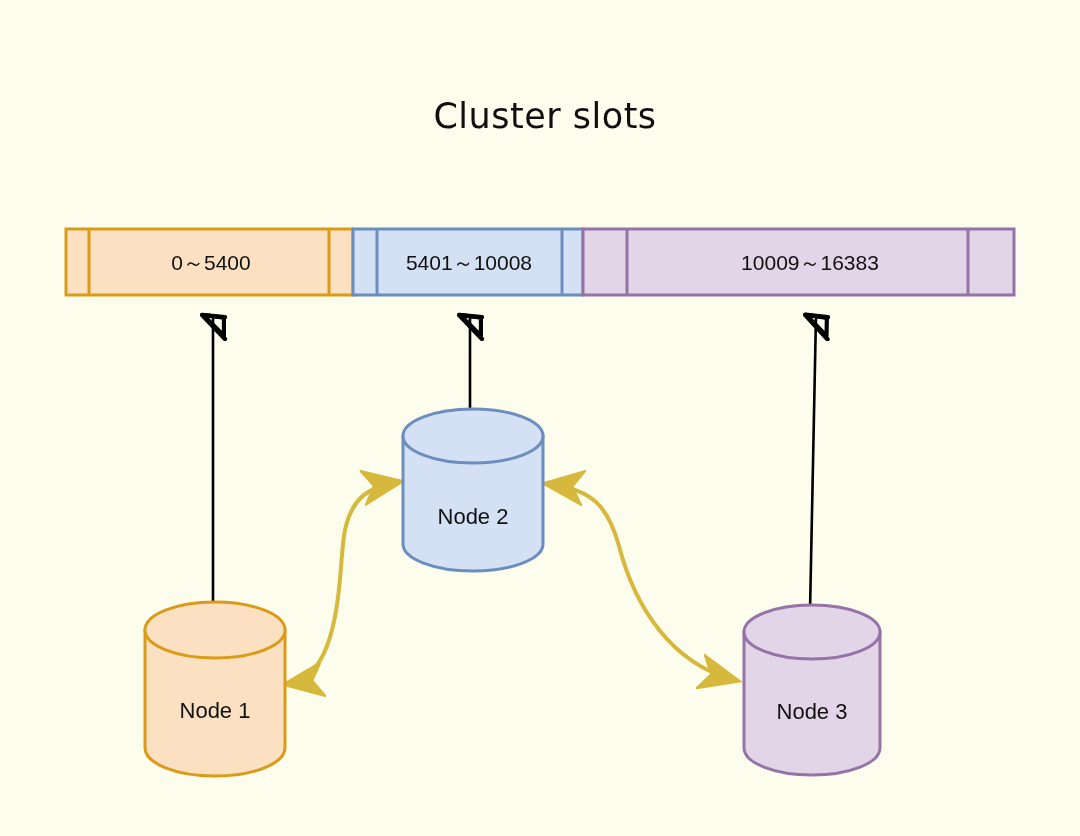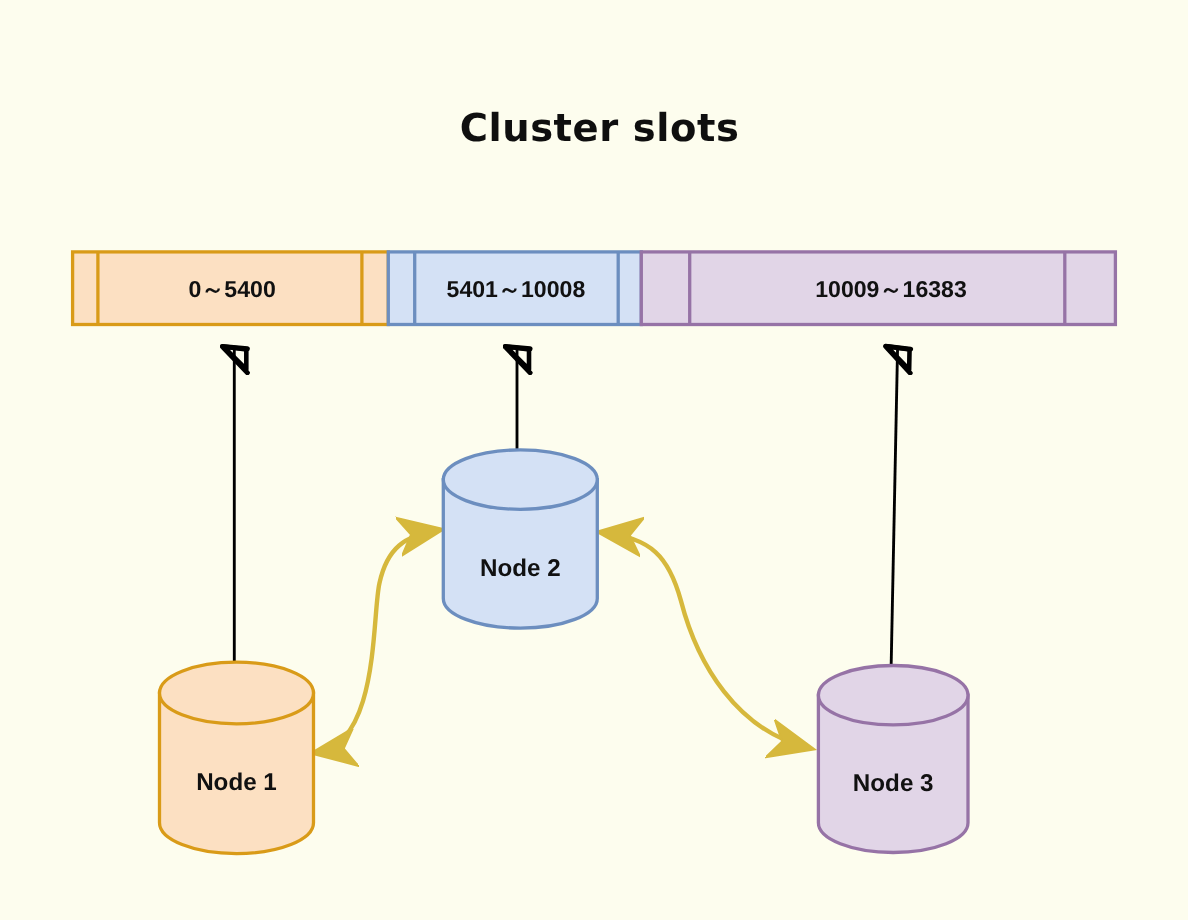--- a/index.html
+++ b/index.html
@@ -10,21 +10,20 @@
     width: 1080px;
     height: 836px;
     background: #fdfdee;
     font-family: "Liberation Sans", sans-serif;
     overflow: hidden;
   }
   #canvas {
     position: relative;
     width: 1080px;
     height: 836px;
-    font-weight: bold;
   }
   #diagram-svg {
     position: absolute;
     left: 0;
     top: 0;
     width: 1080px;
     height: 836px;
   }
   .title-text {
     font-family: "DejaVu Sans", sans-serif;

